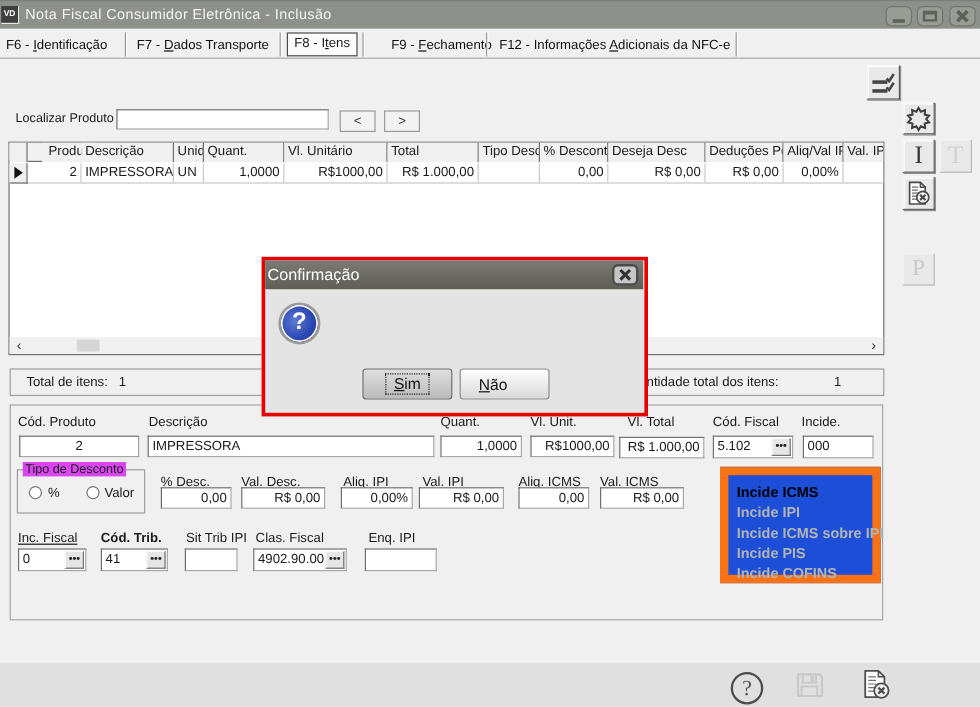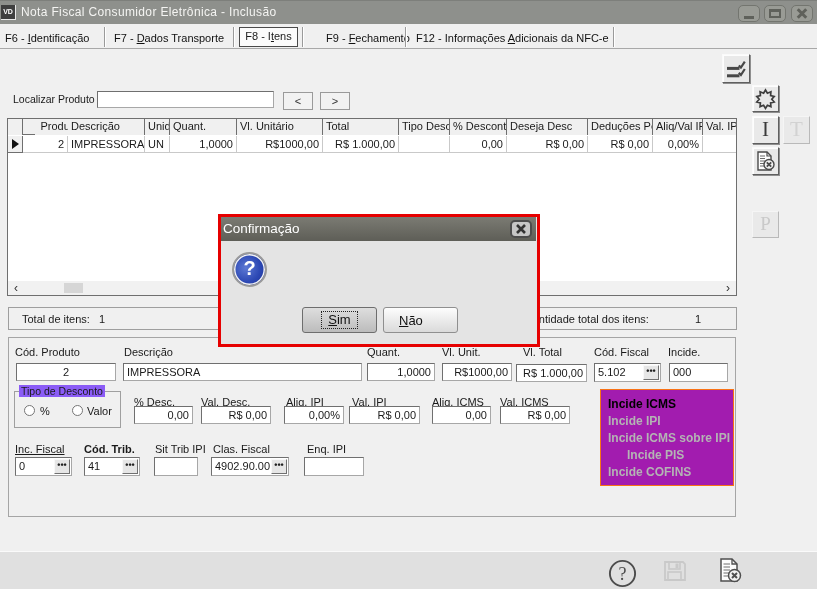--- a/index.html
+++ b/index.html
@@ -45,23 +45,23 @@
 #gind{position:absolute;left:0;top:17px;width:15px;height:17px;background:#f0f0f0;border-right:1px solid #6f6f6f;border-bottom:1px solid #6f6f6f;}
 #gindh{position:absolute;left:0;top:0;width:15px;height:16px;background:#f0f0f0;border-right:1px solid #6f6f6f;}
 #tri{position:absolute;left:4px;top:3px;width:0;height:0;border-left:7px solid #111;border-top:5px solid transparent;border-bottom:5px solid transparent;}
 #hscroll{position:absolute;left:0;top:162px;width:728px;height:14px;background:#f1f1f1;}
 #hthumb{position:absolute;left:56px;top:2px;width:19px;height:10px;background:#d6d6d6;}
 .chev{position:absolute;top:0px;font-size:12px;color:#333;line-height:14px;}
 
 #totstrip{position:absolute;left:8px;top:307px;width:729px;height:23px;background:#f0f0f0;border:1px solid #9e9e9e;}
 #fpanel{position:absolute;left:8px;top:337px;width:728px;height:180px;background:#f0f0f0;border:1px solid #a5a5a5;}
 #gbox{position:absolute;left:5px;top:53px;width:107px;height:37px;border:1px solid #9f9f9f;}
-#gbox .cap{position:absolute;left:4px;top:-7px;background:#8b5cf6;padding:0 2px;font-size:10.5px;}
+#gbox .cap{position:absolute;left:4px;top:-7px;background:#d946ef;padding:0 2px;font-size:10.5px;}
 .radio{position:absolute;width:11px;height:11px;border-radius:50%;background:#fff;border:1px solid #767676;}
-#incbox{position:absolute;left:591px;top:51px;width:134px;height:97px;background:#a21caf;border:1px solid #f97316;}
+#incbox{position:absolute;left:591px;top:51px;width:134px;height:97px;background:#1d4ed8;border:7px solid #f97316;}
 .incline{position:absolute;left:7px;font-weight:bold;font-size:12px;white-space:nowrap;}
 
 .tbtn{position:absolute;background:#e9e9e9;border:1px solid;border-color:#fafafa #5f5f5f #5f5f5f #fafafa;
   box-shadow:inset 1px 1px 0 #fdfdfd, 1px 1px 0 #8f8f8f;}
 .tbtn.dis{border-color:#f5f5f5 #b9b9b9 #b9b9b9 #f5f5f5;box-shadow:none;}
 
 #botbar{position:absolute;left:0;top:551px;width:817px;height:38px;background:#e0e0e0;border-top:1px solid #fafafa;}
 
 #dlg{position:absolute;left:218px;top:214px;width:322px;height:133px;border:3px solid #e60000;background:#e4e4e4;}
 #dlgtitle{position:absolute;left:0;top:0;width:315px;height:24px;background:linear-gradient(#7b7b73,#5e5e57);}
@@ -204,21 +204,21 @@
     <div class="lbl" style="left:298px;top:105px;">Enq. IPI</div>
     <div class="inp" style="left:6px;top:119px;width:57px;height:19px;">0<span class="dots">•••</span></div>
     <div class="inp" style="left:75px;top:119px;width:56px;height:19px;">41<span class="dots">•••</span></div>
     <div class="inp" style="left:145px;top:119px;width:44px;height:19px;"></div>
     <div class="inp" style="left:202px;top:119px;width:78px;height:19px;">4902.90.00<span class="dots">•••</span></div>
     <div class="inp" style="left:295px;top:119px;width:60px;height:19px;"></div>
     <div id="incbox">
       <div class="incline" style="top:7px;color:#000;">Incide ICMS</div>
       <div class="incline" style="top:24px;color:#b4b4b4;">Incide IPI</div>
       <div class="incline" style="top:41px;color:#b4b4b4;">Incide ICMS sobre IPI</div>
-      <div class="incline" style="top:58px;color:#b4b4b4;margin-left:19px;">Incide PIS</div>
+      <div class="incline" style="top:58px;color:#b4b4b4;">Incide PIS</div>
       <div class="incline" style="top:75px;color:#b4b4b4;">Incide COFINS</div>
     </div>
   </div>
 
   <div class="tbtn" style="left:722px;top:54px;width:28px;height:29px;">
     <svg width="26" height="27" viewBox="0 0 26 27">
       <rect x="4" y="11.9" width="12.5" height="3" fill="#474747"></rect>
       <rect x="4" y="19.3" width="12.5" height="3" fill="#474747"></rect>
       <path d="M15.8 10.4 L17.9 12.6 L21.8 6.6" stroke="#474747" stroke-width="2.2" fill="none"></path>
       <path d="M15.8 17.8 L17.9 20 L21.8 14" stroke="#474747" stroke-width="2.2" fill="none"></path>

